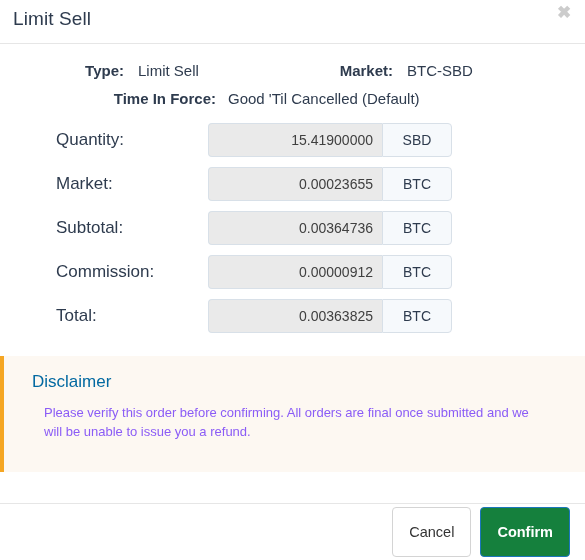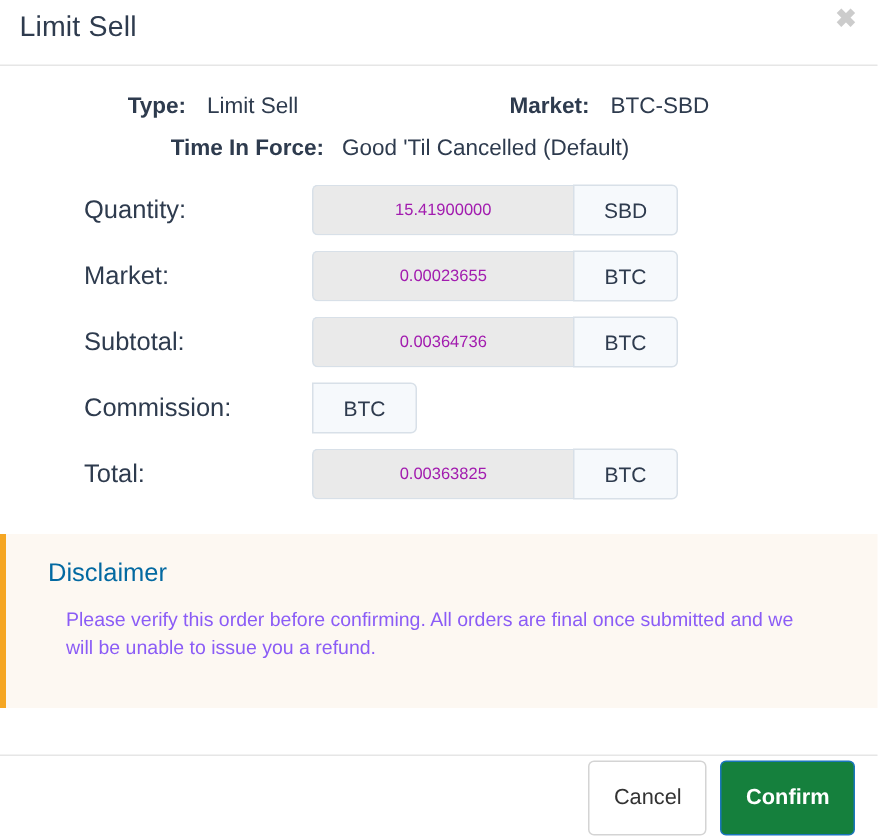--- a/index.html
+++ b/index.html
@@ -123,24 +123,24 @@
     display: flex;
     width: 244px;
     height: 34px;
   }
   .input-ctl {
     flex: 1 1 auto;
     background: #eaeaea;
     border: 1px solid #d8e0e8;
     border-right: none;
     border-radius: 4px 0 0 4px;
-    color: #a21caf;
-    font-size: 11px;
-    font-family: "Liberation Sans", sans-serif;
-    text-align: center;
+    color: #404040;
+    font-size: 14px;
+    font-family: "Liberation Sans", sans-serif;
+    text-align: right;
     padding: 0 9px 0 9px;
     box-sizing: border-box;
     height: 34px;
     line-height: 32px;
     outline: none;
   }
   .input-addon {
     flex: 0 0 70px;
     background: #f6f9fc;
     border: 1px solid #d8e0e8;
@@ -259,20 +259,21 @@
         <div class="field-label">Subtotal:</div>
         <div class="input-group">
           <div class="input-ctl">0.00364736</div>
           <div class="input-addon">BTC</div>
         </div>
       </div>
 
       <div class="field-row">
         <div class="field-label">Commission:</div>
         <div class="input-group">
+          <div class="input-ctl">0.00000912</div>
           <div class="input-addon">BTC</div>
         </div>
       </div>
 
       <div class="field-row">
         <div class="field-label">Total:</div>
         <div class="input-group">
           <div class="input-ctl">0.00363825</div>
           <div class="input-addon">BTC</div>
         </div>

